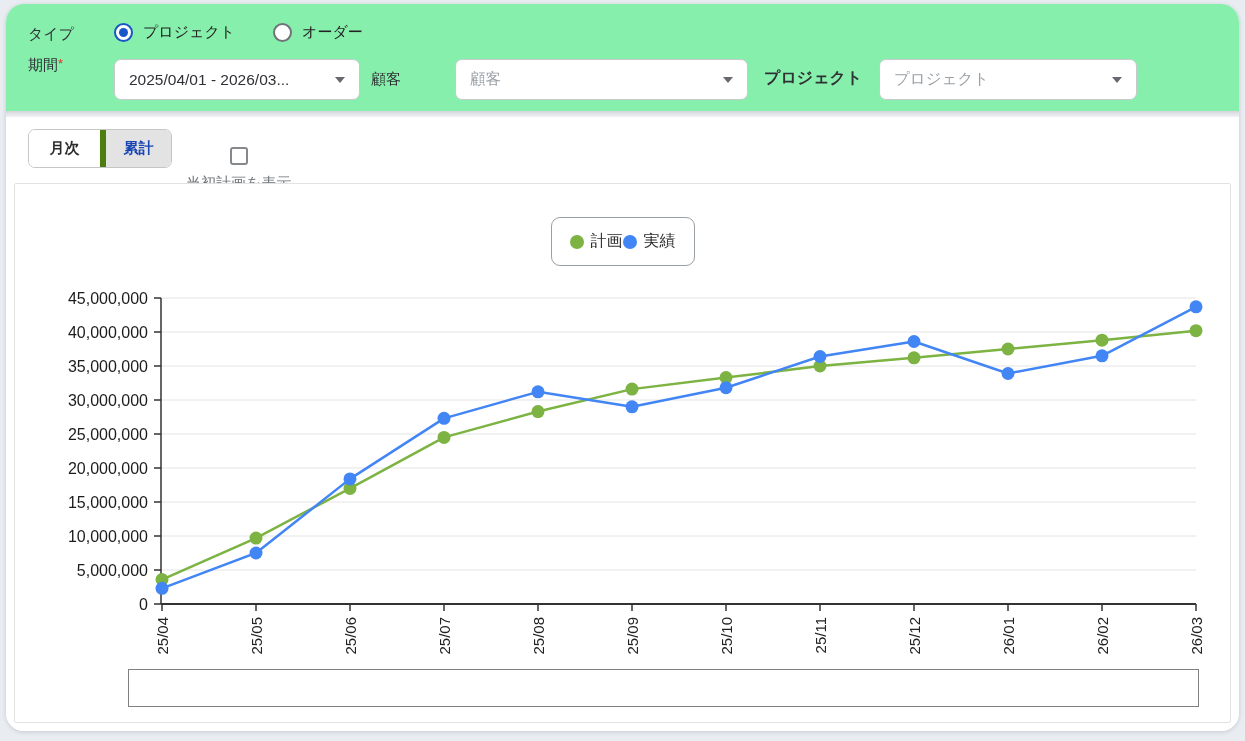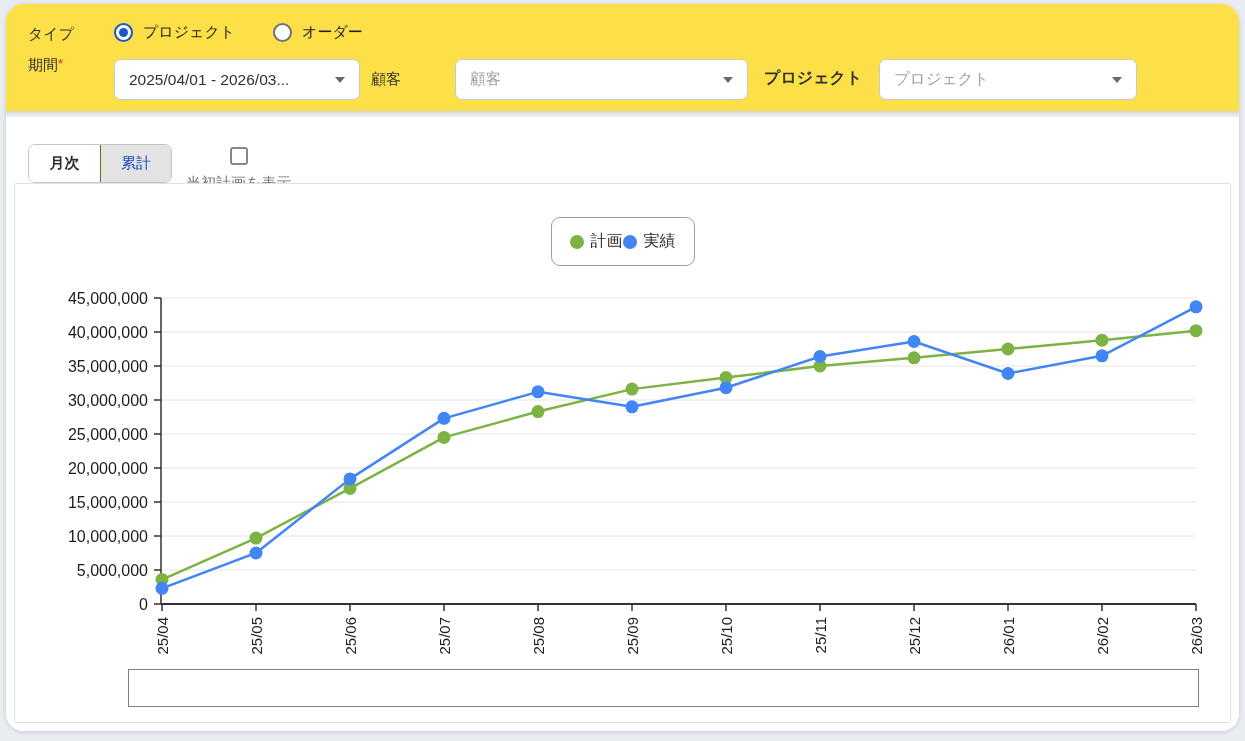--- a/index.html
+++ b/index.html
@@ -14,21 +14,21 @@
     position: relative;
     margin: 4px 6px;
     width: 1233px;
     height: 727px;
     background: #fff;
     border-radius: 18px;
     box-shadow: 0 1px 4px rgba(40,50,70,.18);
     overflow: hidden;
   }
   
-  .filter-section { position: relative; height: 107px; background: #fde047; }
+  .filter-section { position: relative; height: 107px; background: #86efac; }
   .flabel { position: absolute; font-size: 15px; color: #2f3135; white-space: nowrap; }
   .req { color: #d93025; font-size: 13px; vertical-align: top; }
   .radio-row { position: absolute; left: 108px; top: 19px; display: flex; align-items: center; gap: 10px; }
   .radio { width: 19px; height: 19px; border-radius: 50%; background: #fff; position: relative; cursor: pointer; flex: 0 0 auto; }
   .radio.sel { border: 2px solid #1a56c8; }
   .radio.sel::after { content:""; position:absolute; left:3px; top:3px; width:9px; height:9px; border-radius:50%; background:#1a56c8; }
   .radio.unsel { border: 2px solid #6f7378; }
   .radio-label { font-size: 15px; color: #222; margin-right: 28px; cursor: pointer; }
   .select-box {
     position: absolute; height: 41px; background: #fff;
@@ -36,24 +36,24 @@
     display: flex; align-items: center; padding: 0 14px;
     font-size: 15.5px; cursor: pointer;
   }
   .select-box .val { color: #2f3135; flex: 1; white-space: nowrap; overflow: hidden; }
   .select-box .ph { color: #9aa0a5; flex: 1; white-space: nowrap; overflow: hidden; }
   .caret { width: 0; height: 0; border-left: 5px solid transparent; border-right: 5px solid transparent; border-top: 6px solid #66696d; margin-left: 8px; flex: 0 0 auto; }
   
   .divider { height: 6px; background: linear-gradient(to bottom, #d3d6db, #f1f2f5); }
   
   .content-section { position: relative; height: 614px; background: #fff; }
-  .tab-group { position: absolute; left: 22px; top: 27px; display: flex; border: 1px solid #c6c6c6; border-radius: 7px; overflow: hidden; }
+  .tab-group { position: absolute; left: 22px; top: 12px; display: flex; border: 1px solid #c6c6c6; border-radius: 7px; overflow: hidden; }
   .tab { width: 71px; height: 37px; display: flex; align-items: center; justify-content: center; font-size: 15px; cursor: pointer; }
   .tab.inactive { background: #fff; color: #2c2c2c; font-weight: 600; }
-  .tab.active { background: #e3e3e4; color: #1a46b4; font-weight: 400; border-left: 1px solid #4d7c0f; }
+  .tab.active { background: #e3e3e4; color: #1a46b4; font-weight: 700; border-left: 6px solid #4d7c0f; }
   .chk-row { position: absolute; left: 180px; top: 30px; display: flex; align-items: center; gap: 9px; flex-direction: column; }
   .checkbox { width: 18px; height: 18px; border: 2px solid #85888c; border-radius: 3px; background: #fff; cursor: pointer; flex: 0 0 auto; }
   .chk-label { font-size: 15px; color: #6e7control276; color: #6e7276; }
   
   .chart-container { position: absolute; left: 8px; top: 66px; width: 1217px; height: 540px; border: 1px solid #e2e2e2; border-radius: 2px; background: #fff; }
   .legend-box {
     position: absolute; left: 50%; top: 33px; transform: translateX(-50%);
     border: 1px solid #9aa0a4; border-radius: 9px; background: #fff;
     display: flex; align-items: flex-start; gap: 0; padding: 13px 18px;
   }

